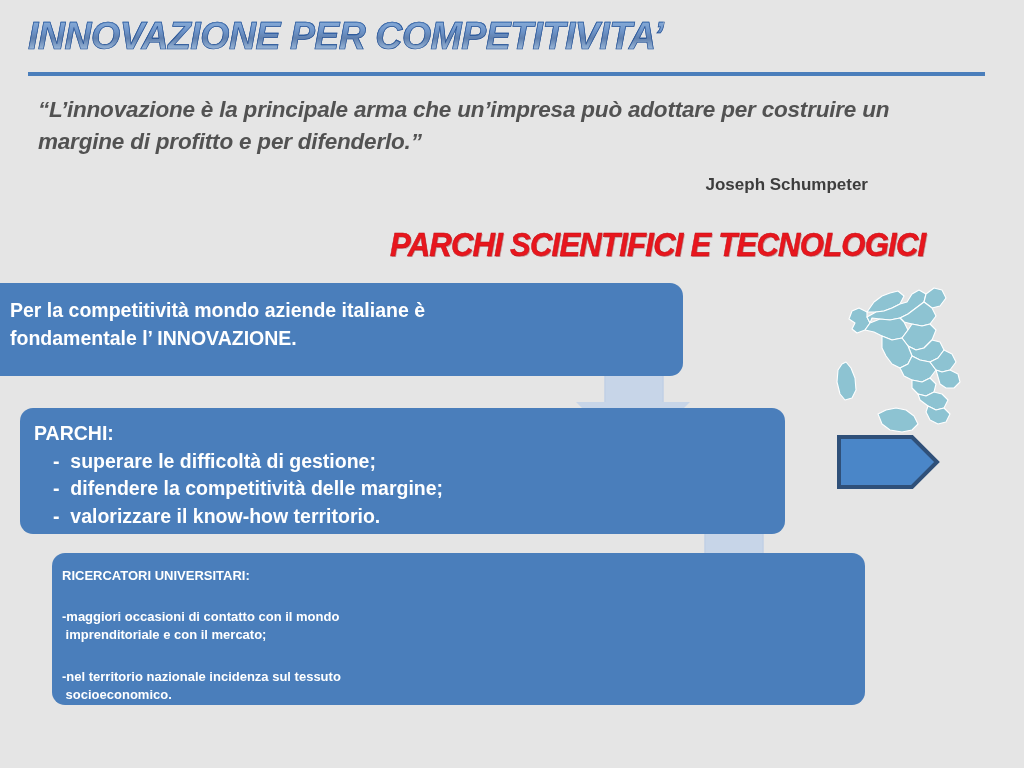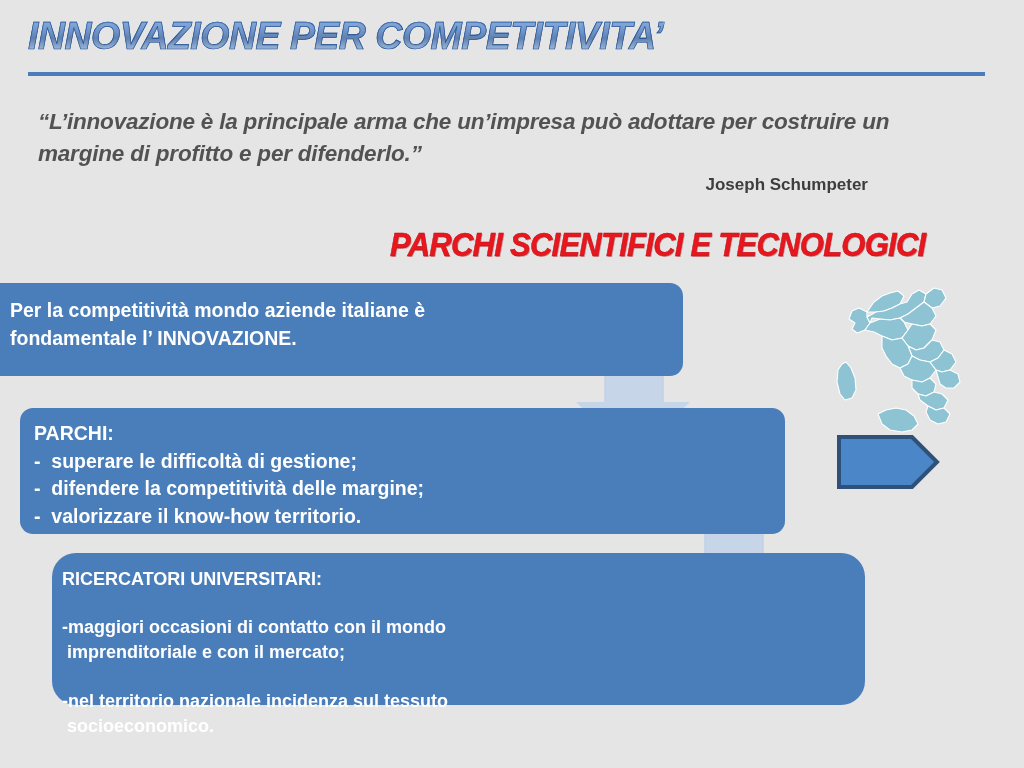--- a/index.html
+++ b/index.html
@@ -50,21 +50,21 @@
     top: 72px;
     width: 957px;
     height: 4px;
     background: #4a7ebb;
   }
 
   
   #quote {
     position: absolute;
     left: 38px;
-    top: 106px;
+    top: 94px;
     width: 890px;
     font-size: 22.5px;
     font-weight: bold;
     font-style: italic;
     color: #525252;
     line-height: 1.42;
     letter-spacing: -0.2px;
   }
   #quote-author {
     position: absolute;
@@ -121,28 +121,27 @@
     padding: 12px 18px 0 14px;
     font-size: 19.5px;
     line-height: 1.42;
   }
   #box-3 {
     left: 52px;
     top: 553px;
     width: 813px;
     height: 152px;
     padding: 14px 18px 0 10px;
-    font-size: 18px;
+    font-size: 13px;
     line-height: 1.4;
-    border-radius: 24px;
   }
 
   .box-line { white-space: pre; }
   .box-list { margin: 0; padding: 0; list-style: none; }
-  .box-list li { white-space: pre; }
+  .box-list li { white-space: pre; margin-left: 19px; }
   .para { margin-top: 23px; }
 
   
   .down-arrow {
     position: absolute;
     z-index: 2;
   }
   .down-arrow .shaft {
     position: absolute;
     left: 50%;

